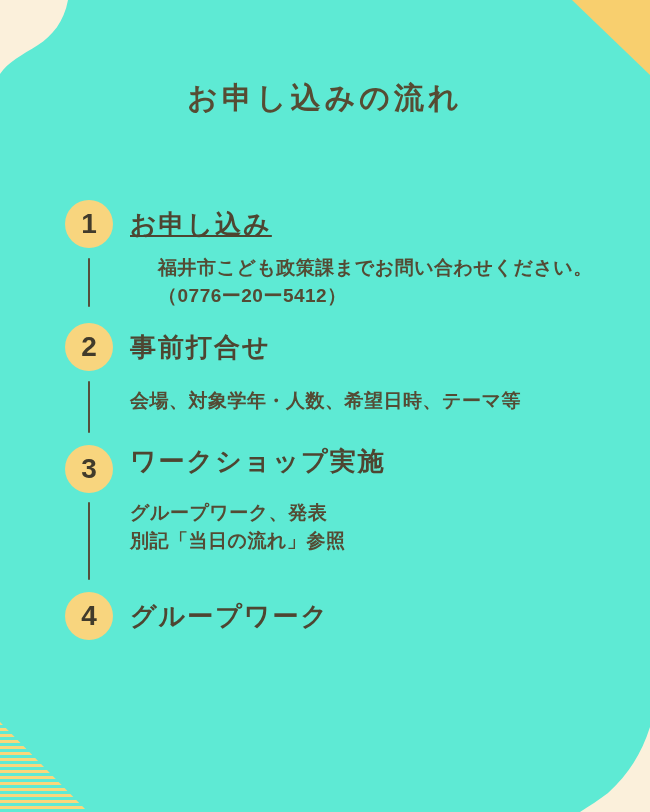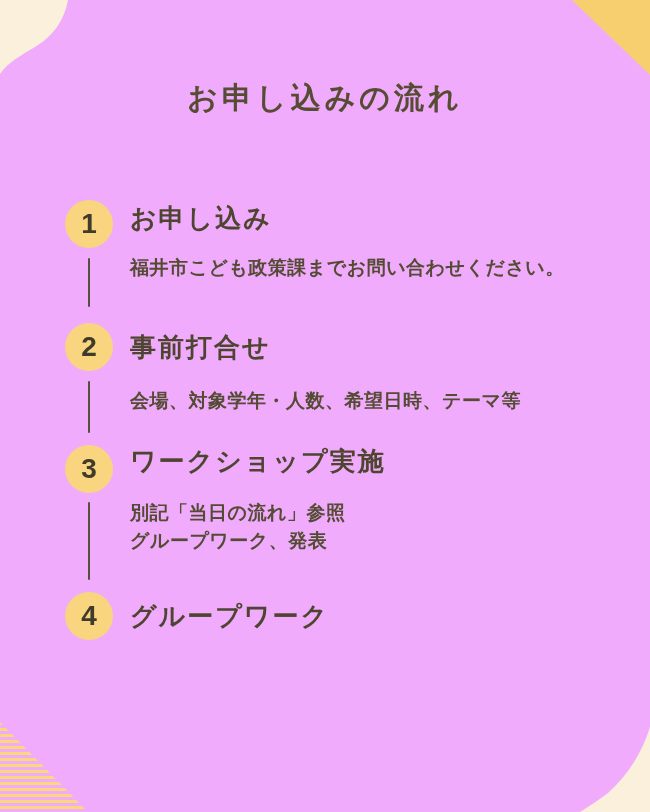--- a/index.html
+++ b/index.html
@@ -1,21 +1,21 @@
 <!DOCTYPE html>
 <html><head>
 <meta charset="utf-8">
 <style>
   html,body{margin:0;padding:0;}
   body{
     width:650px;height:812px;overflow:hidden;
     font-family:"Liberation Sans","DejaVu Sans",sans-serif;
     background:#fbfbfb;
   }
-  .canvas{position:relative;width:650px;height:812px;background:#f0abfc;overflow:hidden;}
+  .canvas{position:relative;width:650px;height:812px;background:#5eead4;overflow:hidden;}
 
   
   .blob-tl{position:absolute;left:0;top:0;width:80px;height:80px;}
   .blob-br{position:absolute;right:0;bottom:0;width:70px;height:85px;}
   .tri-tr{
     position:absolute;right:0;top:0;width:78px;height:75px;
     background:#f8cf6e;
     clip-path:polygon(0 0,100% 0,100% 100%);
   }
   .stripes-bl{
@@ -43,21 +43,21 @@
   }
   .step-desc{
     position:absolute;left:130px;
     font-size:19px;font-weight:600;letter-spacing:0.5px;color:#544b34;line-height:28px;
   }
   .step-desc span{display:block;}
   .connector{
     position:absolute;left:88px;width:2px;background:#55503c;border-radius:1px;
   }
 
-  .badge.s1{top:200px;}  .title-s1{top:205px;}  .desc-s1{top:254px;}  .conn-s1{top:258px;height:49px;}
+  .badge.s1{top:200px;}  .title-s1{top:211px;text-decoration:underline;}  .desc-s1{top:254px;margin-left:28px;}  .conn-s1{top:258px;height:49px;}
   .badge.s2{top:323px;}  .title-s2{top:334px;}  .desc-s2{top:376px;margin-top:11px;}  .conn-s2{top:381px;height:52px;}
   .badge.s3{top:445px;}  .title-s3{top:448px;}  .desc-s3{top:499px;}  .conn-s3{top:502px;height:78px;}
   .badge.s4{top:592px;}  .title-s4{top:603px;}
 </style>
 </head>
 <body>
 
 <div class="canvas">
 
   <svg class="blob-tl" viewBox="0 0 80 80" aria-hidden="true">
@@ -70,39 +70,40 @@
   </svg>
 
   <h1 class="title">お申し込みの流れ</h1>
 
   <div class="badge s1">
     <span>1</span>
   </div>
   <h2 class="step-title title-s1">お申し込み</h2>
   <div class="step-desc desc-s1">
     <span>福井市こども政策課までお問い合わせください。</span>
+    <span>（0776ー20ー5412）</span>
   </div>
   <div class="connector conn-s1"></div>
 
   <div class="badge s2">
     <span>2</span>
   </div>
   <h2 class="step-title title-s2">事前打合せ</h2>
   <div class="step-desc desc-s2">
     <span>会場、対象学年・人数、希望日時、テーマ等</span>
   </div>
   <div class="connector conn-s2"></div>
 
   <div class="badge s3">
     <span>3</span>
   </div>
   <h2 class="step-title title-s3">ワークショップ実施</h2>
   <div class="step-desc desc-s3">
+    <span>グループワーク、発表</span>
     <span>別記「当日の流れ」参照</span>
-    <span>グループワーク、発表</span>
   </div>
   <div class="connector conn-s3"></div>
 
   <div class="badge s4">
     <span>4</span>
   </div>
   <h2 class="step-title title-s4">グループワーク</h2>
 
 </div>
 

